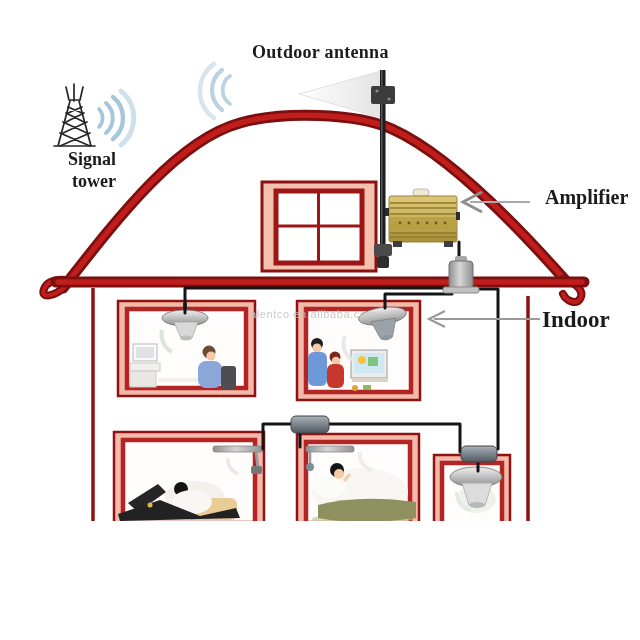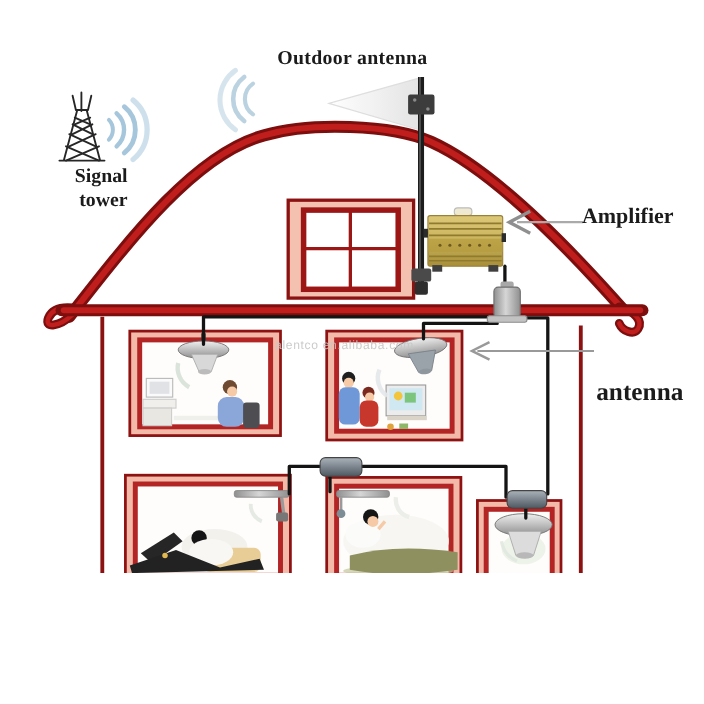--- a/index.html
+++ b/index.html
@@ -2,21 +2,21 @@
 <html><head>
 <meta charset="utf-8">
 <style>
   html,body{margin:0;padding:0;background:#ffffff;}
   .stage{position:relative;width:640px;height:521px;background:#ffffff;overflow:hidden;
          font-family:"Liberation Serif","DejaVu Serif",serif;}
   svg{position:absolute;left:0;top:0;}
   .lbl{position:absolute;color:#1b1b1b;font-weight:bold;white-space:nowrap;}
   .lbl-outdoor{left:252px;top:42px;font-size:18px;letter-spacing:.3px;}
   .lbl-signal{left:42px;top:148px;font-size:18px;width:74px;text-align:right;line-height:22px;white-space:normal;}
-  .lbl-amplifier{left:529px;top:186px;font-size:20px;}
+  .lbl-amplifier{left:545px;top:186px;font-size:20px;}
   .lbl-indoor{left:542px;top:301px;font-size:23px;line-height:37px;white-space:normal;width:100px;}
   .watermark{position:absolute;left:250px;top:308px;font-family:"Liberation Sans","DejaVu Sans",sans-serif;
              font-size:11px;color:#c6c6c6;letter-spacing:.6px;opacity:.9;}
 </style>
 </head>
 <body>
 
 <div class="stage">
 
 <svg width="640" height="640" viewBox="0 0 640 640">
@@ -254,19 +254,18 @@
 <div class="lbl lbl-outdoor">Outdoor antenna</div>
 
 <div class="lbl lbl-signal">
   <span>Signal</span><br>
   <span>tower</span>
 </div>
 
 <div class="lbl lbl-amplifier">Amplifier</div>
 
 <div class="lbl lbl-indoor">
-  <br>
-  <span>antenna</span>
+  <span>Indoor</span><br>
 </div>
 
 <div class="watermark">alentco  en.alibaba.com</div>
 
 </div>
 
 </body></html>

